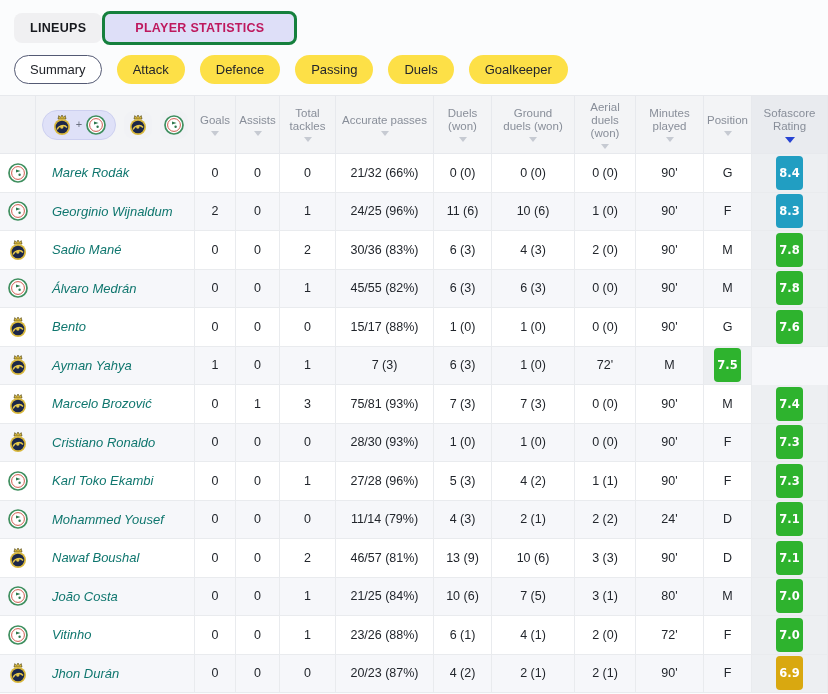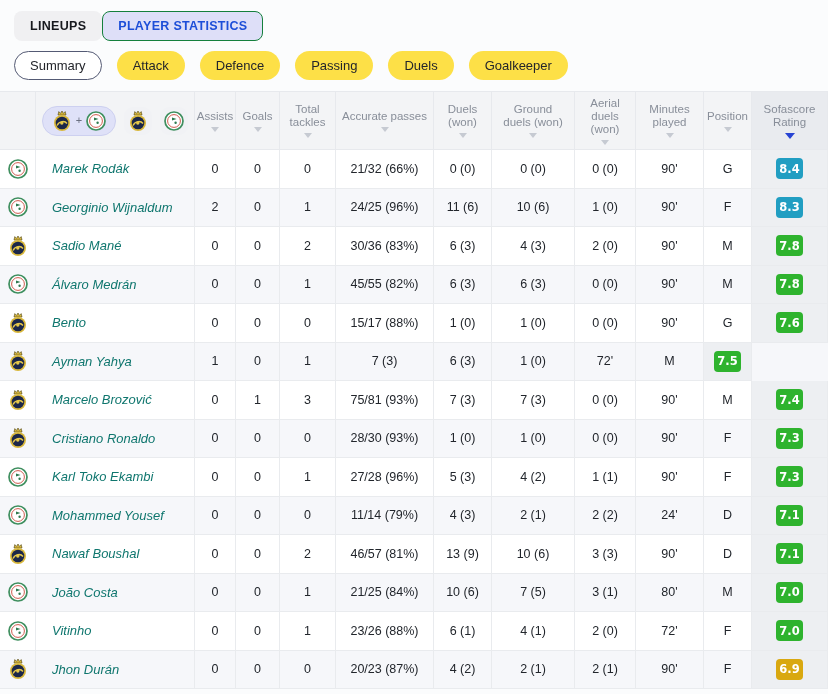--- a/index.html
+++ b/index.html
@@ -13,21 +13,21 @@
   
   .topbar { padding: 11px 14px 0 14px; display: flex; gap: 0; align-items: center; }
   .view-tab {
     border: none; cursor: pointer;
     font-family: "Liberation Sans", sans-serif;
     font-size: 12.5px; font-weight: bold; letter-spacing: .3px;
     padding: 8px 16px; border-radius: 8px;
     background: #f0f0f2; color: #17191e; text-transform: uppercase;
   }
   .view-tab.active {
-    background: #dedff8; color: #1d4ed8; border: 1px solid #15803d; padding: 7px 15px;
+    background: #dedff8; color: #be185d; border: 3px solid #15803d; padding: 7px 30px;
   }
   .chipbar { padding: 10px 14px 0 14px; display: flex; gap: 15px; align-items: center; }
   .chip {
     border: none; cursor: pointer;
     font-family: "Liberation Sans", sans-serif;
     font-size: 13px; color: #23252b;
     padding: 7px 16px; border-radius: 16px; background: #fde047;
   }
   .chip.active { background: #ffffff; border: 1px solid #545a74; padding: 6px 15px; }
   
@@ -61,21 +61,21 @@
   .trow.alt { background: #f6f7fa; }
   .cell {
     border-right: 1px solid #e9ebee; border-bottom: 1px solid #e9ebee;
     display: flex; align-items: center; justify-content: center;
     font-size: 12.5px; color: #22262c; white-space: nowrap;
   }
   .cell.badge-c { justify-content: center; }
   .cell.name-c { justify-content: flex-start; padding-left: 16px; font-size: 13px; color: #0f766e; font-style: italic; }
   .cell.rating-c { background: #edeff2; }
   .rating-badge {
-    min-width: 26px; height: 21px; padding: 8px 3px; border-radius: 4px;
+    min-width: 26px; height: 34px; padding: 8px 3px; border-radius: 4px;
     display: flex; align-items: center; justify-content: center;
     color: #ffffff; font-size: 11.5px; font-weight: bold;
     font-family: "DejaVu Sans", sans-serif;
   }
   svg { display: block; }
 </style>
 </head>
 <body>
 
 <div class="topbar">
@@ -132,25 +132,25 @@
   <svg width="20" height="20" viewBox="0 0 20 20">
     <circle cx="10" cy="10" r="9" fill="#ffffff" stroke="#3f8f5f" stroke-width="1.7"></circle>
     <circle cx="10" cy="10" r="6.4" fill="none" stroke="#cf5a4e" stroke-width="1"></circle>
     <path d="M8 13 L8 6.6 L12.6 8 L8 9.4 Z" fill="#2f7a4f"></path>
     <circle cx="11.6" cy="11.8" r="1.2" fill="#2f7a4f"></circle>
   </svg>
 </span>
       </button>
     </div>
     <div class="hcell">
+      <span>Goals</span>
+      <span class="arrow"></span>
+    </div>
+    <div class="hcell">
       <span>Assists</span>
-      <span class="arrow"></span>
-    </div>
-    <div class="hcell">
-      <span>Goals</span>
       <span class="arrow"></span>
     </div>
     <div class="hcell">
       <div>
         <div>Total</div>
         <div>tackles</div>
       </div>
       <span class="arrow"></span>
     </div>
     <div class="hcell">

